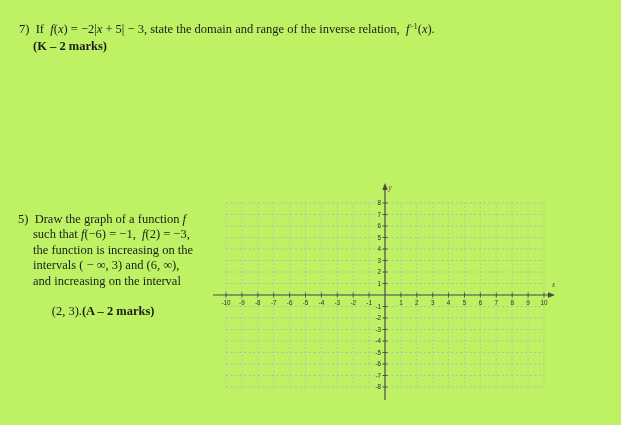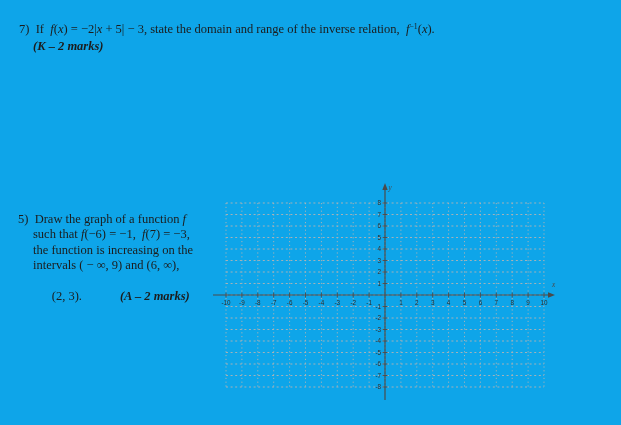--- a/index.html
+++ b/index.html
@@ -1,42 +1,43 @@
 <!DOCTYPE html>
 <html><head>
 <meta charset="utf-8">
 <style>
   html,body{margin:0;padding:0;background:#fff;}
-  .page{position:relative;width:621px;height:425px;background:#0ea5e9;overflow:hidden;
+  .page{position:relative;width:621px;height:425px;background:#bef264;overflow:hidden;
         font-family:"Liberation Serif",serif;color:#1c1c1c;}
   .line{white-space:pre;font-size:12.5px;line-height:15.4px;}
   .it{font-style:italic;}
   .sup{font-size:0.62em;vertical-align:0.5em;}
-  .marks{font-style:italic;font-weight:700;}
+  .marks{font-weight:700;}
   .p7l1{position:absolute;left:19px;top:19px;}
   .p7l2{position:absolute;left:33px;top:39px;font-size:12.5px;}
   .p8{position:absolute;left:18px;top:212px;width:210px;}
   .indent{padding-left:15px;}
-  .gap{margin-left:38px;}
+  .gap{}
   .grid-svg{position:absolute;left:205px;top:175px;}
 </style>
 </head>
 <body>
 
 <div class="page">
 
   <div class="line p7l1"><span>7)  If  </span><span class="it">f</span><span>(</span><span class="it">x</span><span>) = −2|</span><span class="it">x</span><span> + 5| − 3, state the domain and range of the inverse relation,  </span><span class="it">f</span><span class="sup">−1</span><span>(</span><span class="it">x</span><span>).</span></div>
 
   <div class="line p7l2 marks">(K – 2 marks)</div>
 
   <div class="p8">
     <div class="line"><span>5)  Draw the graph of a function </span><span class="it">f</span></div>
-    <div class="line indent"><span>such that </span><span class="it">f</span><span>(−6) = −1,  </span><span class="it">f</span><span>(7) = −3,</span></div>
+    <div class="line indent"><span>such that </span><span class="it">f</span><span>(−6) = −1,  </span><span class="it">f</span><span>(2) = −3,</span></div>
     <div class="line indent"><span>the function is increasing on the</span></div>
-    <div class="line indent"><span>intervals ( − ∞, 9) and (6, ∞),</span></div>
+    <div class="line indent"><span>intervals ( − ∞, 3) and (6, ∞),</span></div>
+    <div class="line indent"><span>and increasing on the interval</span></div>
     <div class="line indent">
       <span>(2, 3).</span><span class="marks gap">(A – 2 marks)</span>
     </div>
   </div>
 
   <svg class="grid-svg" width="372" height="250" viewBox="0 0 372 250" xmlns="http://www.w3.org/2000/svg">
       <g>
         <line x1="21" y1="28" x2="21" y2="212" stroke="#b3b3b3" stroke-width="0.9" stroke-dasharray="1.2 2.6"></line>
         <line x1="36.900000000000006" y1="28" x2="36.900000000000006" y2="212" stroke="#b3b3b3" stroke-width="0.9" stroke-dasharray="1.2 2.6"></line>
         <line x1="52.8" y1="28" x2="52.8" y2="212" stroke="#b3b3b3" stroke-width="0.9" stroke-dasharray="1.2 2.6"></line>

